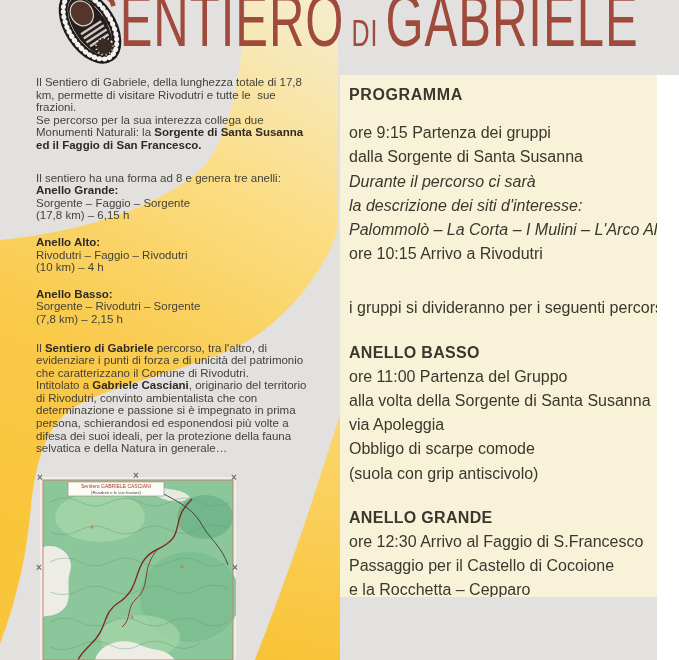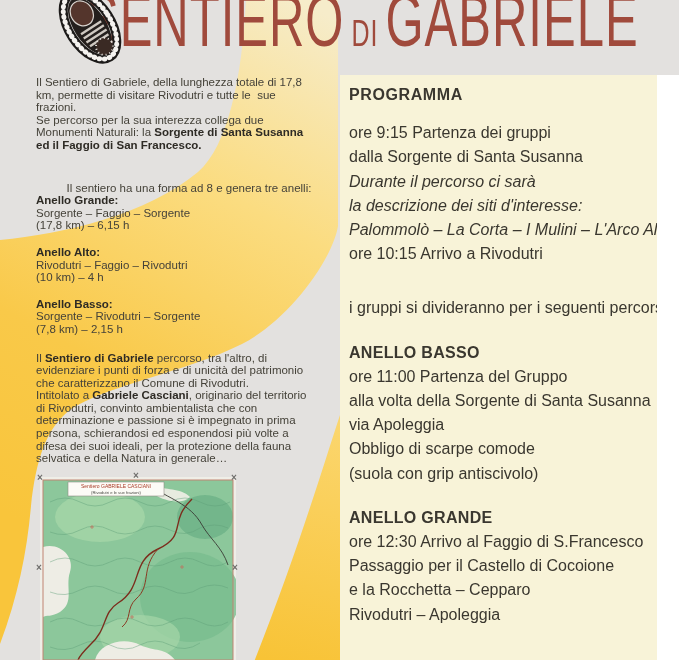--- a/index.html
+++ b/index.html
@@ -16,31 +16,31 @@
   .title .di{font-size:25px;margin:0 7px;text-transform:uppercase;}
   .logo{position:absolute;left:18px;top:-8px;width:150px;height:86px;}
 
   
   .left-col{position:absolute;left:36px;top:74px;width:306px;z-index:1;
             color:#454239;font-size:11.5px;line-height:12.6px;}
   .left-col .line{white-space:pre;}
   .b{font-weight:bold;color:#2e2b25;}
   .i{font-style:italic;margin-top:36px;}
   .intro{margin-top:2px;}
-  .anelli-intro{margin-top:30px;text-align:center;}
+  .anelli-intro{margin-top:20px;}
   .anello{margin-bottom:14px;}
   .anello .name{font-weight:bold;color:#2e2b25;}
   .outro{margin-top:16px;}
 
   
   .map-frame{position:absolute;left:40px;top:477px;width:196px;height:186px;z-index:2;}
   .handle{position:absolute;color:#6f6e6c;font-size:10px;line-height:10px;font-weight:bold;}
 
   
-  .right-panel{position:absolute;left:340px;top:75px;width:317px;height:585px;z-index:1;
+  .right-panel{position:absolute;left:340px;top:75px;width:317px;height:522px;z-index:1;
                background:#f8f3d8;box-sizing:border-box;padding:8px 4px 12px 9px;
                color:#3a372f;font-size:16px;line-height:24.2px;overflow:hidden;}
   .right-panel .line{white-space:pre;}
   .program-heading{font-weight:bold;font-size:16px;letter-spacing:.6px;margin-bottom:14px;}
   .split-note{margin-top:30px;}
   .section{margin-top:20px;}
   .section-heading{font-weight:bold;letter-spacing:.3px;}
 
   .right-white{position:absolute;left:657px;top:75px;width:22px;height:585px;background:#ffffff;z-index:4;}
 </style>

